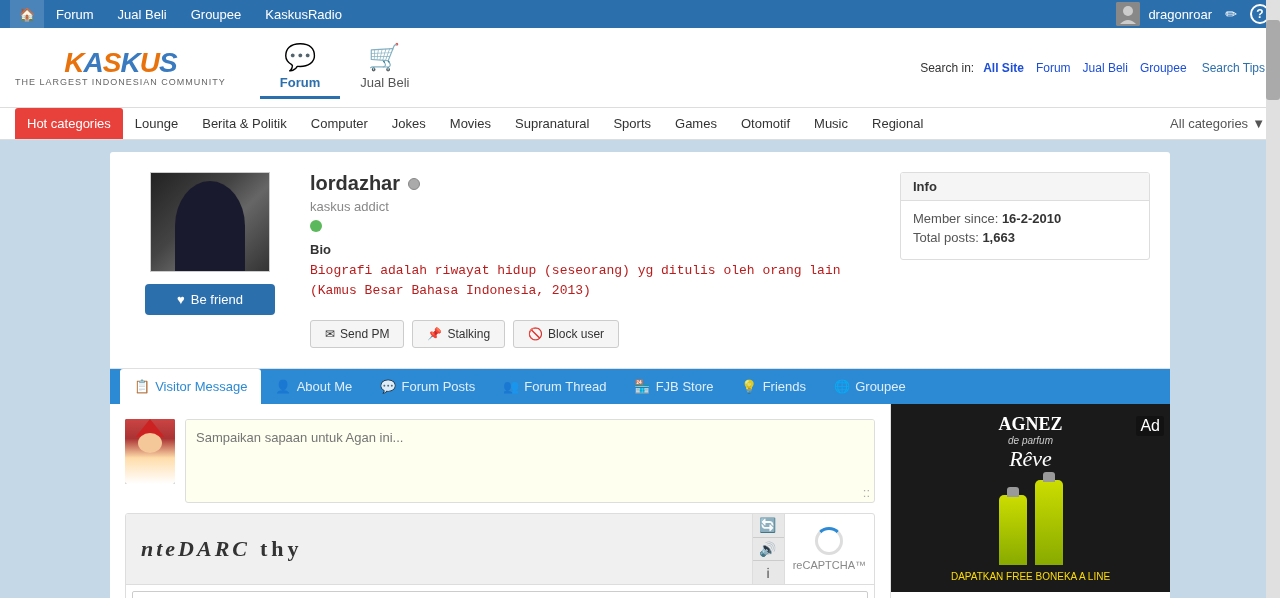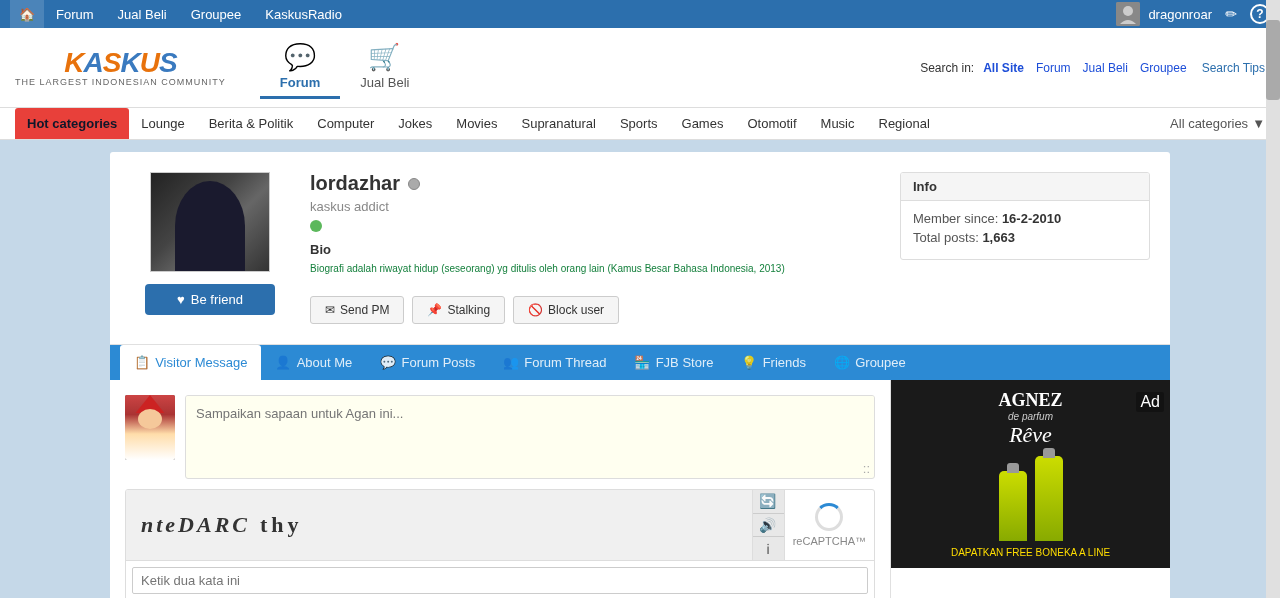--- a/index.html
+++ b/index.html
@@ -130,23 +130,23 @@
     }
     .cat-nav-item {
       padding: 8px 12px;
       font-size: 13px;
       cursor: pointer;
       color: #333;
       white-space: nowrap;
     }
     .cat-nav-item.active {
       background: #e8403a;
-      color: #0f172a;
+      color: #ffffff;
       border-radius: 3px 3px 0 0;
-      font-weight: bold;
+      font-weight: normal;
     }
     .all-cats {
       margin-left: auto;
       display: flex; align-items: center; gap: 4px;
       color: #555; font-size: 13px; cursor: pointer;
     }
 
     
     .main-content {
       max-width: 1060px;
@@ -208,21 +208,21 @@
       background: #aaa; border-radius: 50%;
       border: 1px solid #888;
     }
     .user-rank { color: #888; font-size: 13px; margin-bottom: 6px; }
     .online-indicator {
       width: 12px; height: 12px;
       background: #5cb85c; border-radius: 50%;
       margin-bottom: 10px;
     }
     .bio-label { font-weight: bold; color: #333; margin-bottom: 4px; }
-    .bio-text { color: #15803d; font-size: 10px; line-height: 1.5; }
+    .bio-text { color: #b91c1c; font-size: 13px; line-height: 1.5; font-family: Liberation Mono, monospace; }
 
     .action-buttons {
       display: flex; gap: 8px; margin-top: 20px;
     }
     .action-btn {
       padding: 6px 14px;
       border: 1px solid #ccc;
       background: #f5f5f5;
       border-radius: 3px;
       cursor: pointer;

